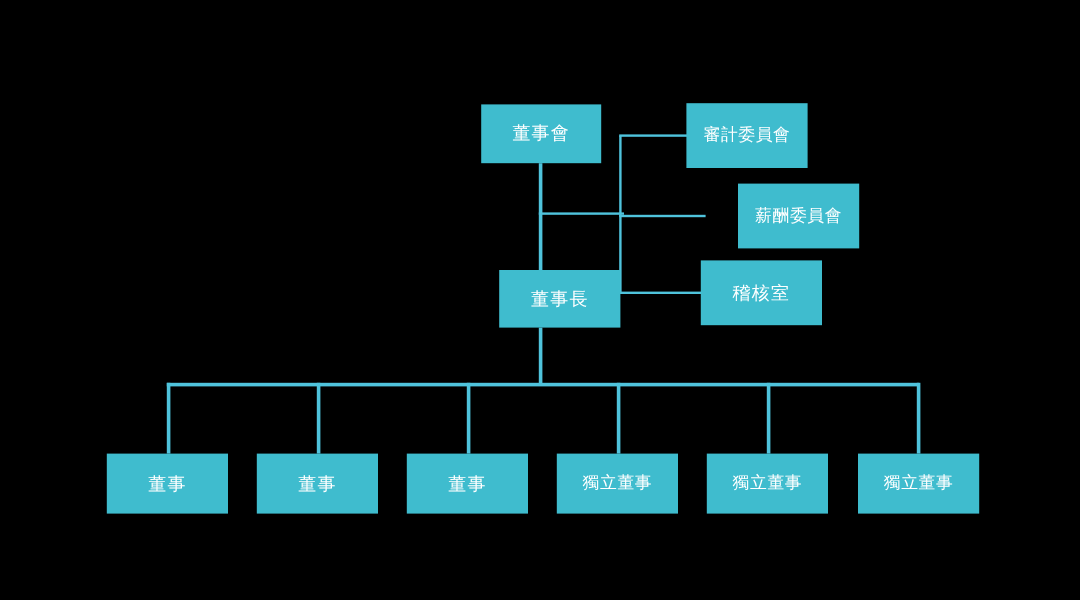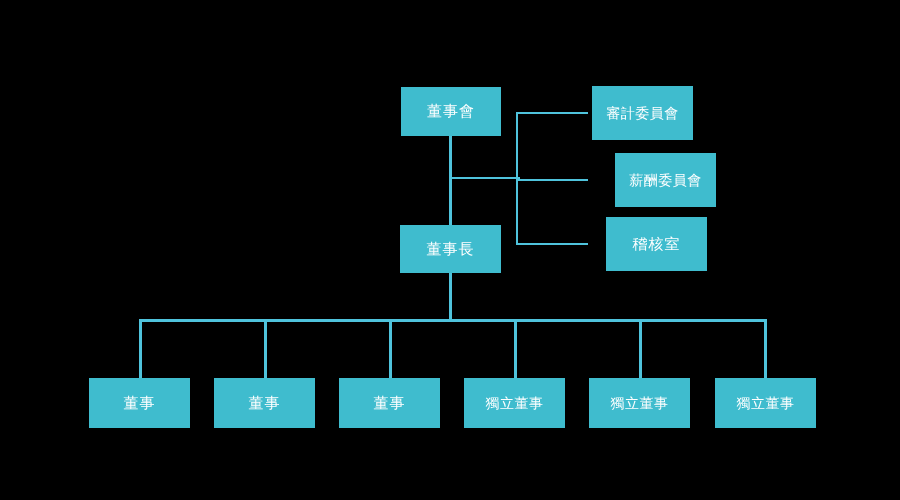--- a/index.html
+++ b/index.html
@@ -64,30 +64,30 @@
       <div class="conn" style="background: rgb(79, 195, 220); left: 264px; top: 319px; width: 3px; height: 59px;"></div>
       <div class="conn" style="background: rgb(79, 195, 220); left: 389px; top: 319px; width: 3px; height: 59px;"></div>
       <div class="conn" style="background: rgb(79, 195, 220); left: 514px; top: 319px; width: 3px; height: 59px;"></div>
       <div class="conn" style="background: rgb(79, 195, 220); left: 639px; top: 319px; width: 3px; height: 59px;"></div>
       <div class="conn" style="background: rgb(79, 195, 220); left: 764px; top: 319px; width: 3px; height: 59px;"></div>
     </div>
   <div id="node-layer">
       <div class="node" style="left: 401px; top: 87px; width: 100px; height: 49px; background: rgb(63, 188, 206); color: rgb(255, 255, 255);">
         <span class="node-label">董事會</span>
       </div>
-      <div class="node node-wide" style="left: 592px; top: 86px; width: 101px; height: 54px; background: rgb(63, 188, 206); color: rgb(255, 255, 255);">
+      <div class="node node-wide" style="left: 572px; top: 86px; width: 101px; height: 54px; background: rgb(63, 188, 206); color: rgb(255, 255, 255);">
         <span class="node-label">審計委員會</span>
       </div>
       <div class="node node-wide" style="left: 588px; top: 153px; width: 101px; height: 54px; background: rgb(63, 188, 206); color: rgb(255, 255, 255); margin-left: 27px;">
         <span class="node-label">薪酬委員會</span>
       </div>
-      <div class="node" style="left: 606px; top: 217px; width: 101px; height: 54px; background: rgb(63, 188, 206); color: rgb(255, 255, 255);">
+      <div class="node" style="left: 584px; top: 217px; width: 101px; height: 54px; background: rgb(63, 188, 206); color: rgb(255, 255, 255);">
         <span class="node-label">稽核室</span>
       </div>
-      <div class="node" style="left: 400px; top: 225px; width: 101px; height: 48px; background: rgb(63, 188, 206); color: rgb(255, 255, 255);">
+      <div class="node" style="left: 416px; top: 225px; width: 101px; height: 48px; background: rgb(63, 188, 206); color: rgb(255, 255, 255);">
         <span class="node-label">董事長</span>
       </div>
       <div class="node" style="left: 89px; top: 378px; width: 101px; height: 50px; background: rgb(63, 188, 206); color: rgb(255, 255, 255);">
         <span class="node-label">董事</span>
       </div>
       <div class="node" style="left: 214px; top: 378px; width: 101px; height: 50px; background: rgb(63, 188, 206); color: rgb(255, 255, 255);">
         <span class="node-label">董事</span>
       </div>
       <div class="node" style="left: 339px; top: 378px; width: 101px; height: 50px; background: rgb(63, 188, 206); color: rgb(255, 255, 255);">
         <span class="node-label">董事</span>

